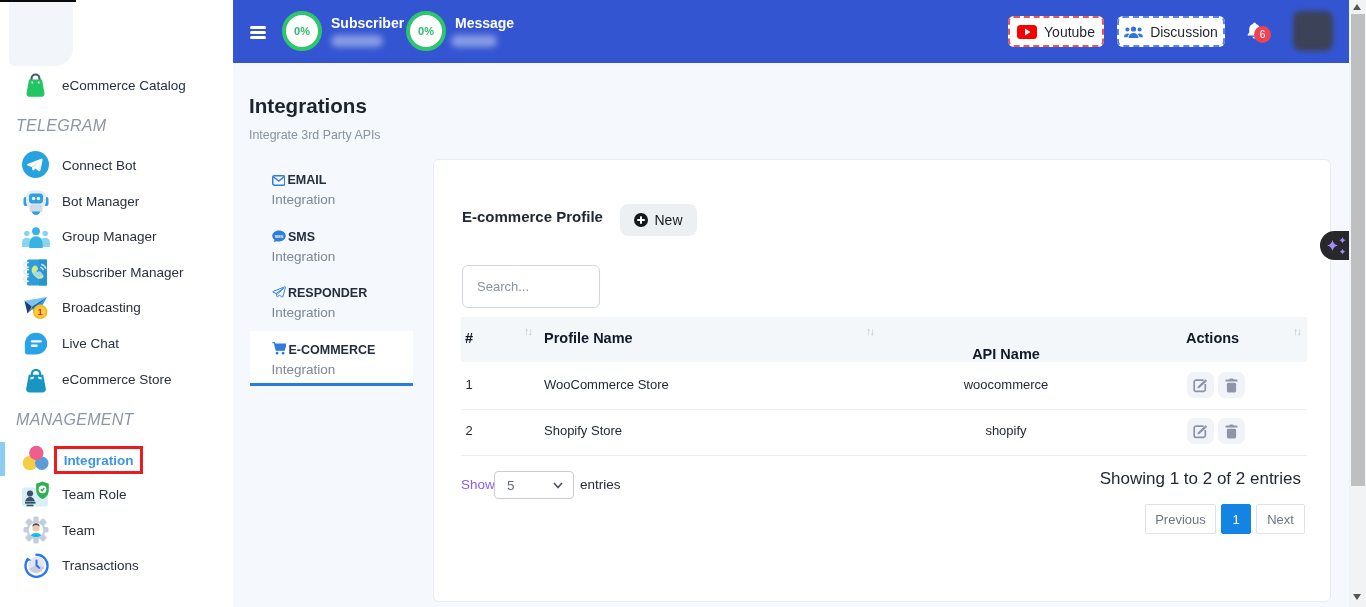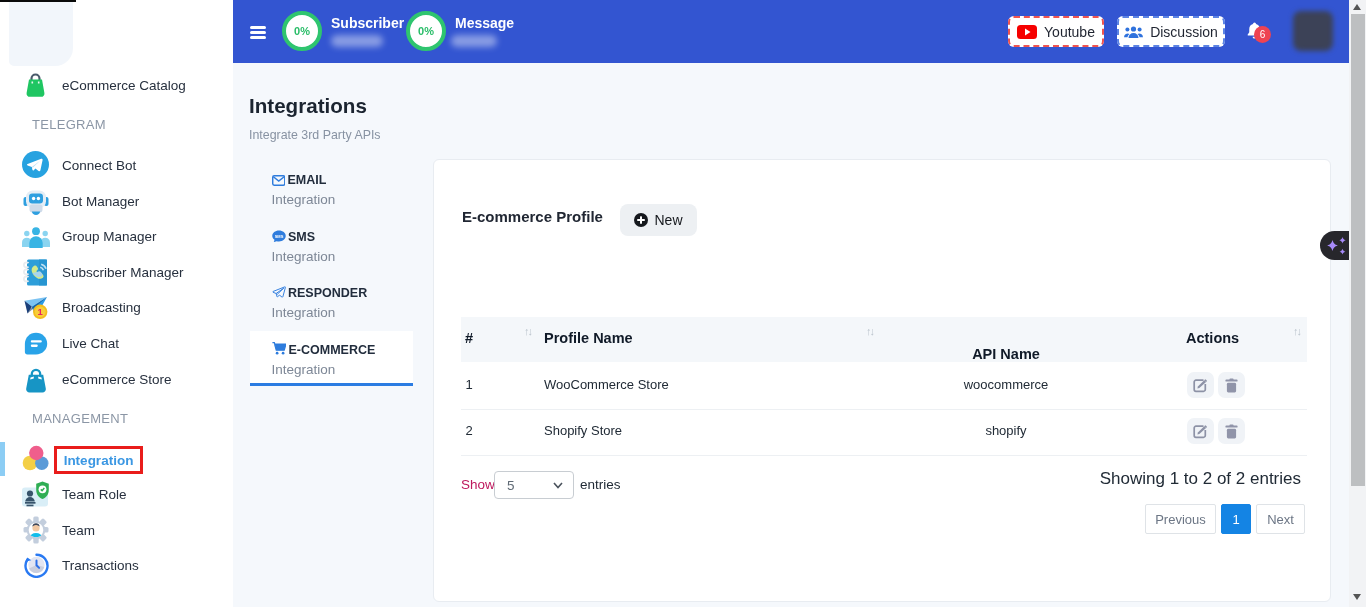--- a/index.html
+++ b/index.html
@@ -10,21 +10,21 @@
   #navbar { left:233px; top:0; width:1116px; height:63px; background:#3355d1; z-index:2; }
   .bar { position:absolute; left:17px; width:16px; height:2.6px; background:#fff; border-radius:2px; }
   .ring { position:absolute; width:40px; height:40px; top:11px; border-radius:50%; background:#fff; border:4px solid #2fc56f; color:#29bd68; font-size:11px; font-weight:bold; display:flex; align-items:center; justify-content:center; }
   .nvlabel { position:absolute; top:15px; color:#fff; font-size:14px; font-weight:bold; }
   .nvpill { position:absolute; top:35px; height:12px; background:rgba(255,255,255,0.42); border-radius:6px; filter:blur(3px); }
   .topbtn { position:absolute; top:16px; height:31px; background:#fff; border-radius:6px; display:flex; align-items:center; justify-content:center; gap:7px; font-size:14px; color:#1f2430; }
 
   
   #sidebar { left:0; top:0; width:233px; height:607px; background:#ffffff; z-index:3; }
   .mitem { position:absolute; left:62px; font-size:13.5px; color:#27303e; white-space:nowrap; }
-  .mhead { position:absolute; left:32px; font-size:13px; color:#8b96a5; letter-spacing:0.3px; }
+  .mhead { position:absolute; left:16px; font-size:16px; color:#8b96a5; letter-spacing:0.3px;font-style:italic; }
   .micon { position:absolute; }
 
   
   #content { left:233px; top:63px; width:1116px; height:544px; }
   #pgtitle { position:absolute; left:16px; top:31px; font-size:20.6px; font-weight:700; color:#1b2430; }
   #pgsub { position:absolute; left:16px; top:65px; font-size:12.4px; color:#8792a2; }
 
   .tab { position:absolute; left:17px; width:163px; padding-left:21.5px; }
   .tab .lbl { font-size:12.5px; font-weight:bold; color:#222d3d; line-height:20px; white-space:nowrap; }
   .tab .sub { font-size:13.5px; color:#7d8796; line-height:19px; }
@@ -277,20 +277,21 @@
   <div id="card">
     <div id="cardtitle">E-commerce Profile</div>
     <div id="newbtn">
         <svg width="14" height="14" viewBox="0 0 14 14">
           <circle cx="7" cy="7" r="7" fill="#15181d"></circle>
           <rect x="3.2" y="6" width="7.6" height="2" rx="0.5" fill="#fff"></rect>
           <rect x="6" y="3.2" width="2" height="7.6" rx="0.5" fill="#fff"></rect>
         </svg>
         <span>New</span>
       </div>
+    <div id="search">Search...</div>
 
     <div id="tbl">
       <div id="thead"></div>
       <div class="th" style="left:4px;">#</div>
       <div class="sort" style="left:63px;">↑↓</div>
       <div class="th" style="left:83px;">Profile Name</div>
       <div class="sort" style="left:405px;">↑↓</div>
       <div class="th" style="left:440px; width:210px; text-align:center;margin-top:16px;">API Name</div>
       <div class="th" style="left:725px;">Actions</div>
       <div class="sort" style="left:832px;">↑↓</div>
@@ -331,21 +332,21 @@
             <g fill="#9094a9">
               <rect x="4.4" y="0.4" width="4.2" height="2.2" rx="1"></rect>
               <rect x="0.4" y="1.6" width="12.2" height="2" rx="0.9"></rect>
               <rect x="1.9" y="4.8" width="9.2" height="9.6" rx="1.4"></rect>
             </g>
           </svg>
         </div>
       <div class="rowline" style="top:137.5px;"></div>
     </div>
 
-    <div style="position:absolute; left:27px; top:317px; font-size:13.5px; color:#be185d;">Show</div>
+    <div style="position:absolute; left:27px; top:317px; font-size:13.5px; color:#8b5cf6;">Show</div>
     <div style="position:absolute; left:60px; top:310.5px; width:80px; height:28px; border:1px solid #c8cdd2; border-radius:4px; background:#fff;">
       <span style="position:absolute; left:12px; top:6px; font-size:13.5px; color:#5f6a75;">5</span>
       <svg style="position:absolute; right:10px; top:10px;" width="10" height="7" viewBox="0 0 10 7">
           <path d="M1 1 L5 5.5 L9 1" fill="none" stroke="#4a525c" stroke-width="1.6"></path>
         </svg>
     </div>
     <div style="position:absolute; left:146px; top:317px; font-size:13.5px; color:#212b36;">entries</div>
 
     <div style="position:absolute; right:29px; top:309px; font-size:17px; color:#212b36;">Showing 1 to 2 of 2 entries</div>
 

